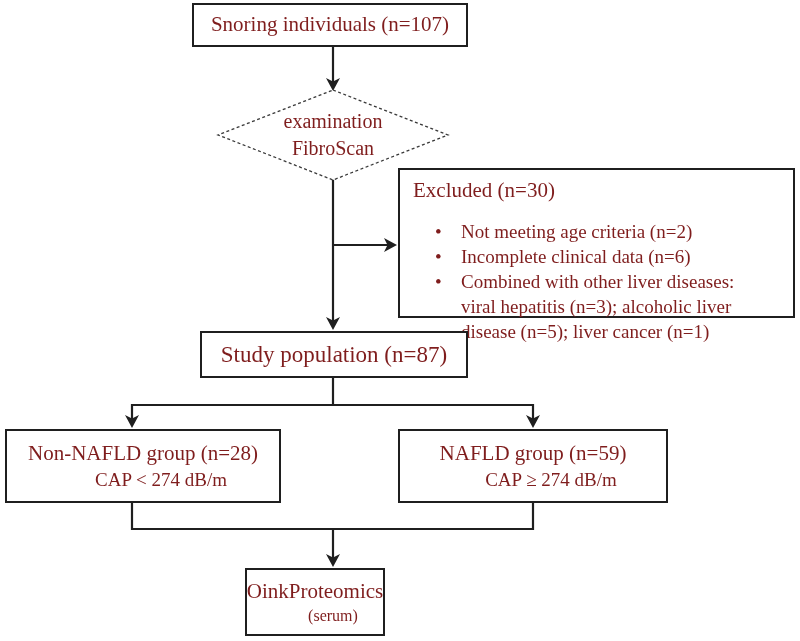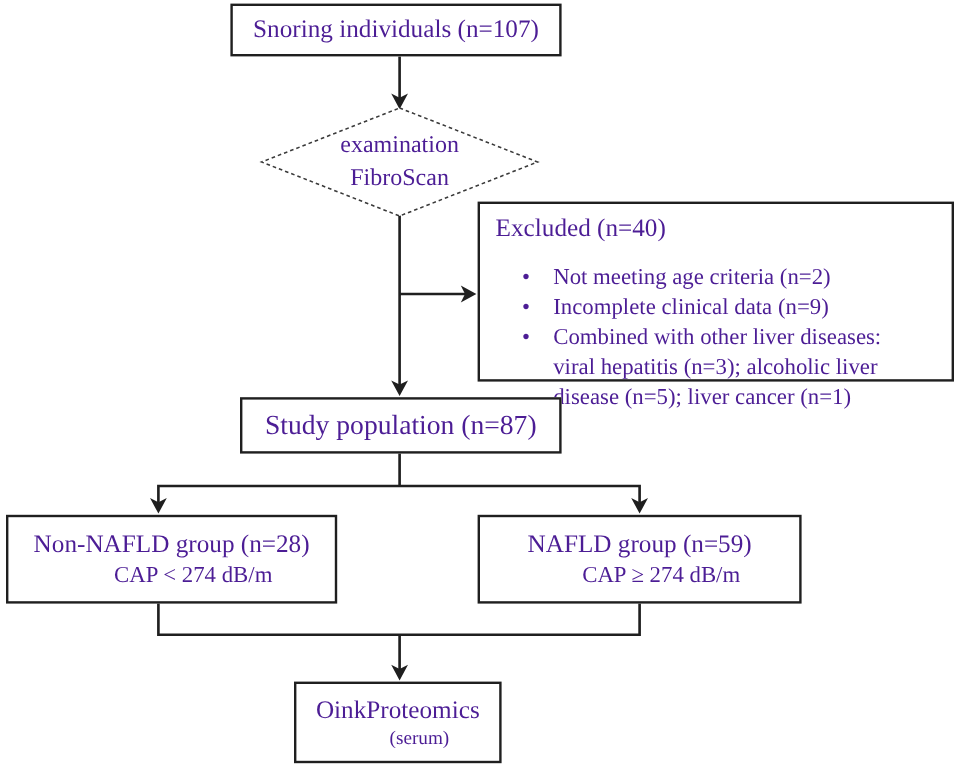--- a/index.html
+++ b/index.html
@@ -6,21 +6,21 @@
     margin: 0;
     padding: 0;
     background: #ffffff;
   }
   #canvas {
     position: relative;
     width: 800px;
     height: 641px;
     background: #ffffff;
     font-family: "Liberation Serif", "DejaVu Serif", serif;
-    color: #4c1d95;
+    color: #7f1d1d;
     overflow: hidden;
   }
   #connectors {
     position: absolute;
     left: 0; top: 0;
     width: 800px; height: 641px;
   }
   .node {
     position: absolute;
     background: #ffffff;
@@ -33,21 +33,21 @@
     box-sizing: border-box;
     line-height: 1.2;
   }
   .node .l1 { font-size: 21px; }
   .node .l2 { font-size: 19px; margin-top: 3px; margin-left: 36px; }
 
   #node-snoring   { left: 192px; top: 3px;   width: 276px; height: 44px; font-size: 21px; }
   #node-study     { left: 200px; top: 331px; width: 268px; height: 47px; font-size: 23px; }
   #node-nonnafld  { left: 5px;   top: 429px; width: 276px; height: 74px; }
   #node-nafld     { left: 398px; top: 429px; width: 270px; height: 74px; text-align: center; }
-  #node-oink      { left: 245px; top: 568px; width: 173px; height: 68px; font-size: 20px; }
+  #node-oink      { left: 245px; top: 568px; width: 140px; height: 68px; font-size: 20px; }
   #node-oink .l2  { font-size: 16px; margin-top: 2px; }
 
   #node-excluded {
     left: 398px; top: 168px; width: 397px; height: 150px;
     position: absolute;
     background: #ffffff;
     border: 2px solid #1f1f1f;
     box-sizing: border-box;
     padding: 7px 8px 6px 13px;
     text-align: left;
@@ -130,24 +130,24 @@
   <div class="node" id="node-snoring">
     <span>Snoring individuals (n=107)</span>
   </div>
 
   <div id="diamond-label">
     <span>examination</span>
     <span>FibroScan</span>
   </div>
 
   <div id="node-excluded">
-    <div class="ex-title">Excluded (n=40)</div>
+    <div class="ex-title">Excluded (n=30)</div>
     <ul>
       <li>Not meeting age criteria (n=2)</li>
-      <li>Incomplete clinical data (n=9)</li>
+      <li>Incomplete clinical data (n=6)</li>
       <li>Combined with other liver diseases: viral hepatitis (n=3); alcoholic liver disease (n=5); liver cancer (n=1)</li>
     </ul>
   </div>
 
   <div class="node" id="node-study">
     <span>Study population (n=87)</span>
   </div>
 
   <div class="node" id="node-nonnafld">
     <span class="l1">Non-NAFLD group (n=28)</span>

